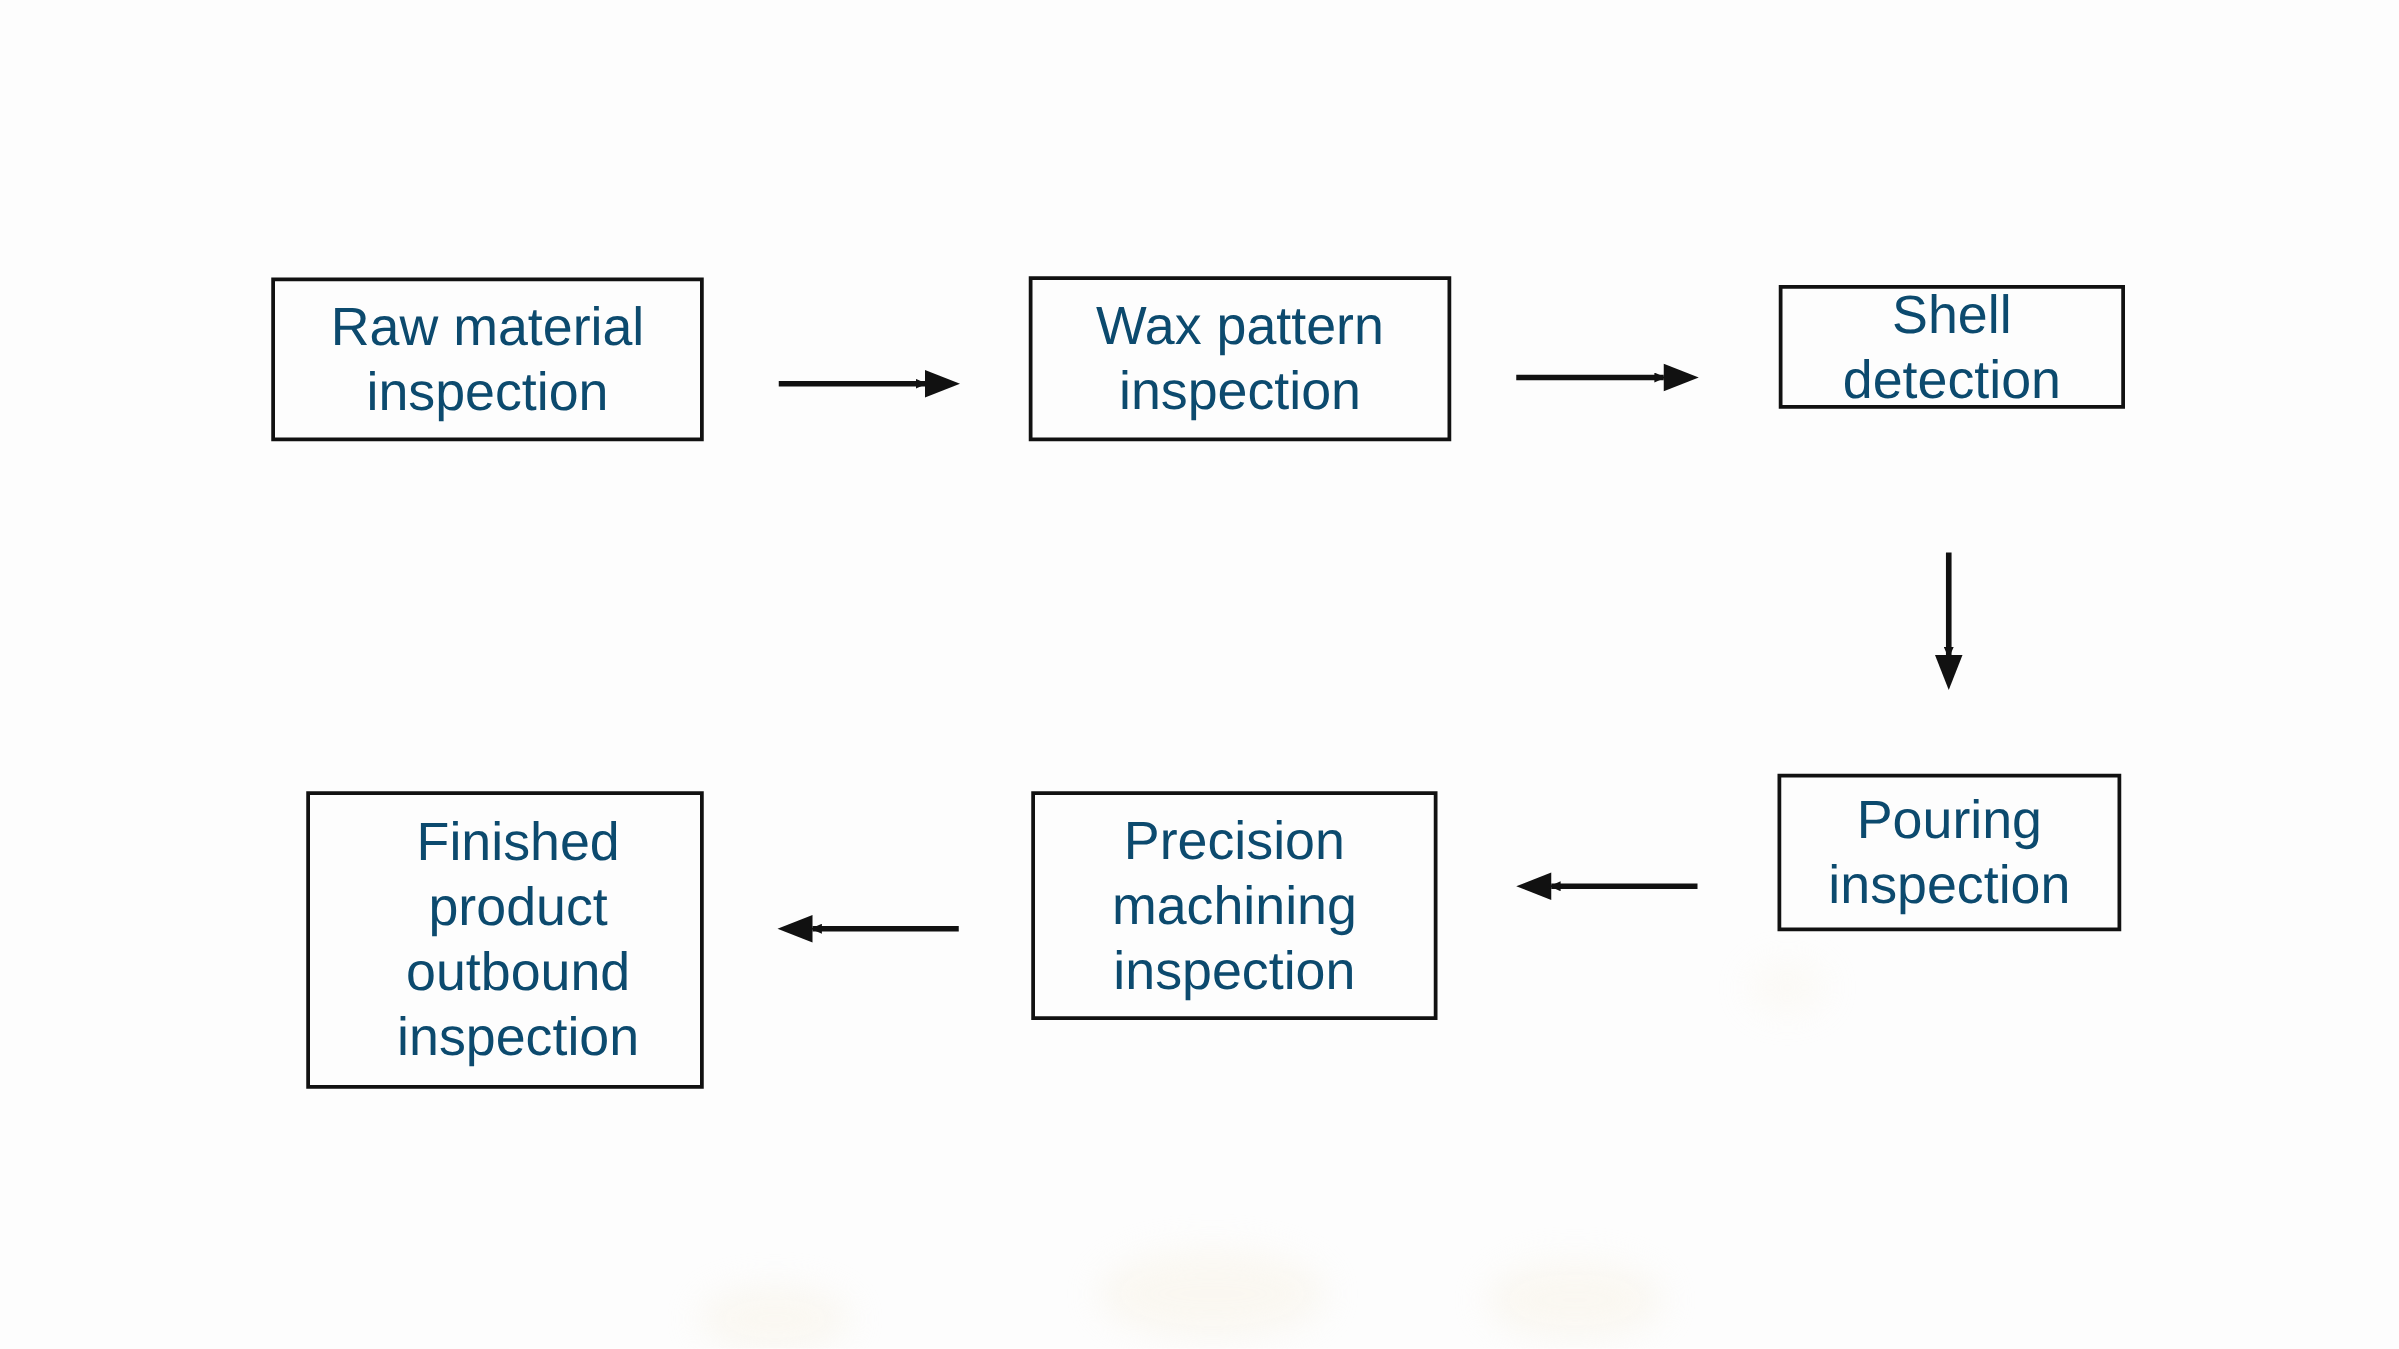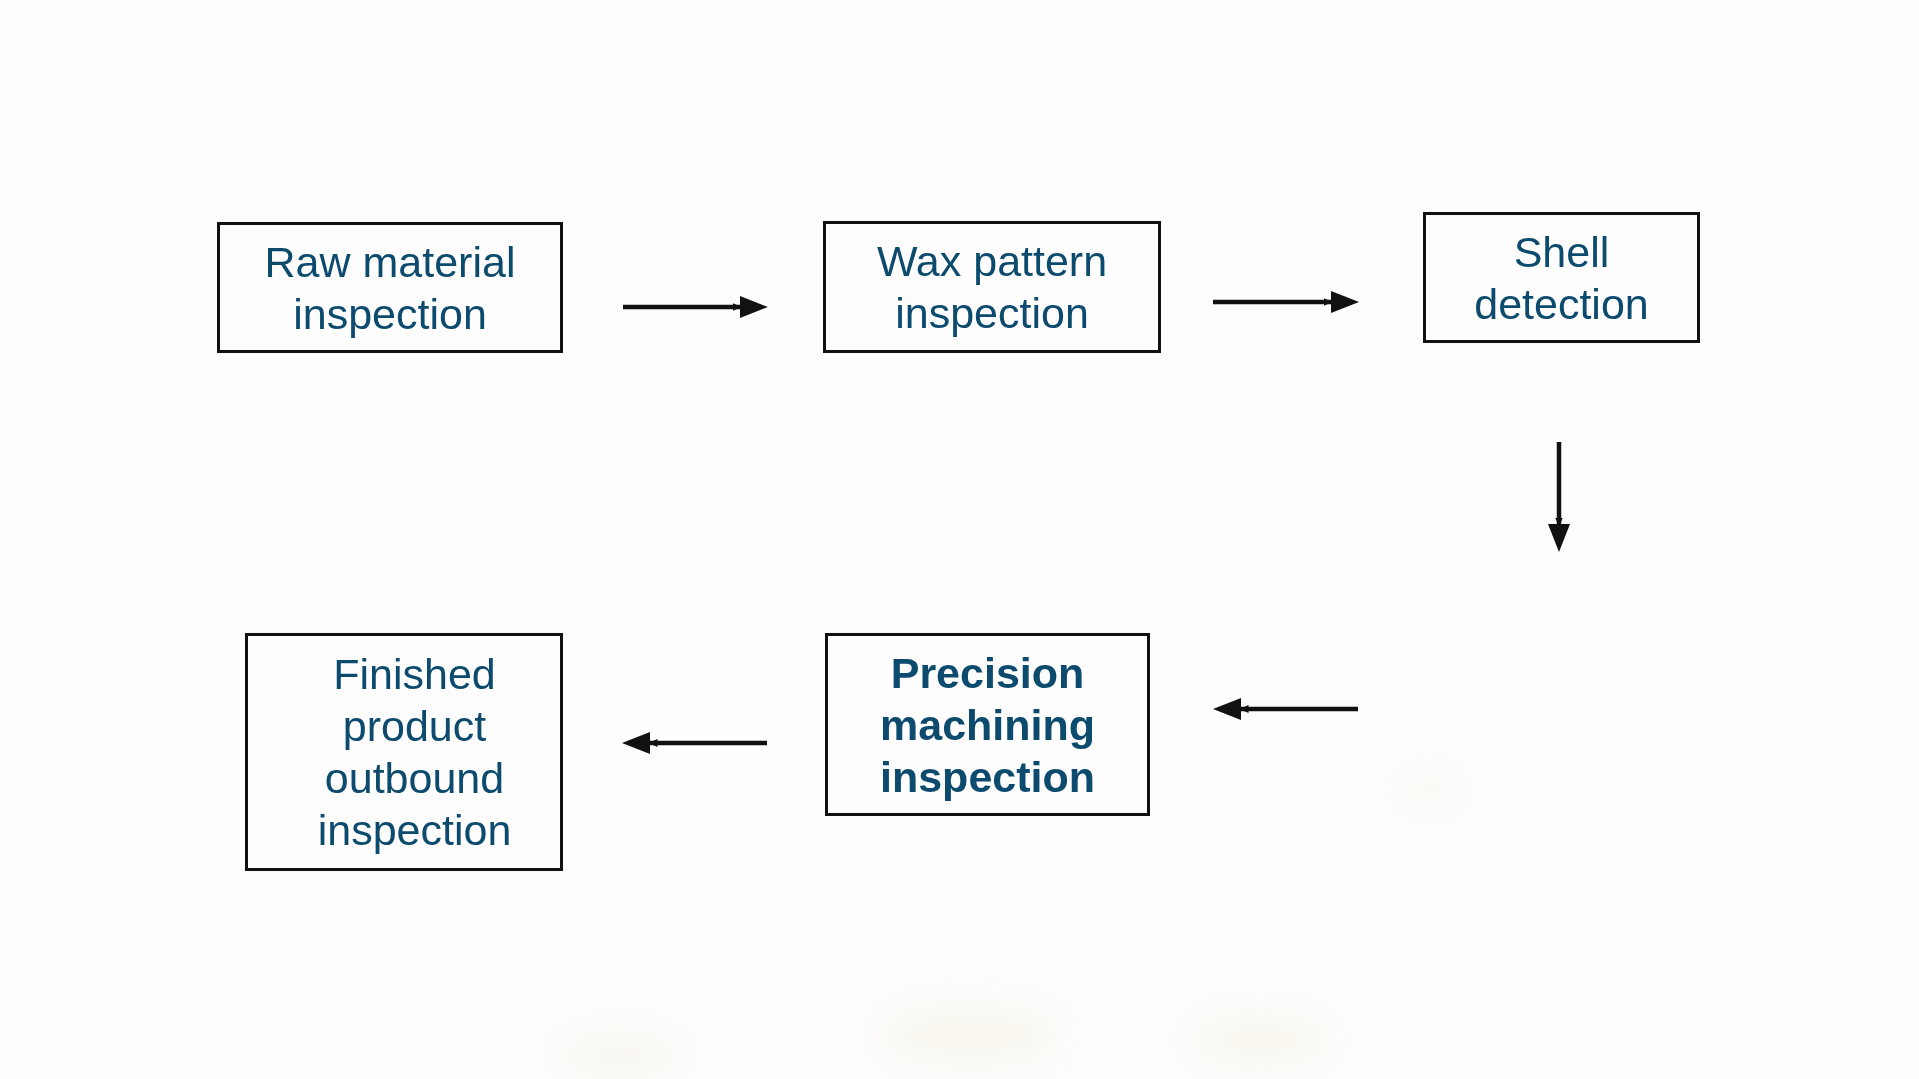--- a/index.html
+++ b/index.html
@@ -34,23 +34,23 @@
     position: absolute;
     left: 0;
     top: 0;
     width: 1919px;
     height: 1079px;
     pointer-events: none;
   }
   
   #node-raw        { left: 217px;  top: 222px; width: 346px; height: 131px; }
   #node-wax        { left: 823px;  top: 221px; width: 338px; height: 132px; }
-  #node-shell      { left: 1423px; top: 212px; width: 277px; height: 131px; }
+  #node-shell      { left: 1423px; top: 228px; width: 277px; height: 99px; }
   #node-pouring    { left: 1422px; top: 619px; width: 275px; height: 126px; }
-  #node-precision  { left: 825px;  top: 633px; width: 325px; height: 183px; font-weight: bold; }
+  #node-precision  { left: 825px;  top: 633px; width: 325px; height: 183px; }
   #node-finished   { left: 245px;  top: 633px; width: 318px; height: 238px; padding-left: 29px; }
   
   .smudge {
     position: absolute;
     border-radius: 50%;
     background: #f7f1e3;
     opacity: 0.45;
     filter: blur(14px);
   }
   .smudge.s1 { left: 880px;  top: 1000px; width: 180px; height: 70px; }
@@ -96,20 +96,23 @@
   </div>
 
   <div class="flow-node" id="node-wax">
     <span>Wax pattern inspection</span>
   </div>
 
   <div class="flow-node" id="node-shell">
     <span>Shell detection</span>
   </div>
 
+  <div class="flow-node" id="node-pouring">
+    <span>Pouring inspection</span>
+  </div>
 
   <div class="flow-node" id="node-precision">
     <span>Precision machining inspection</span>
   </div>
 
   <div class="flow-node" id="node-finished">
     <span>Finished product outbound inspection</span>
   </div>
 
 </div>

